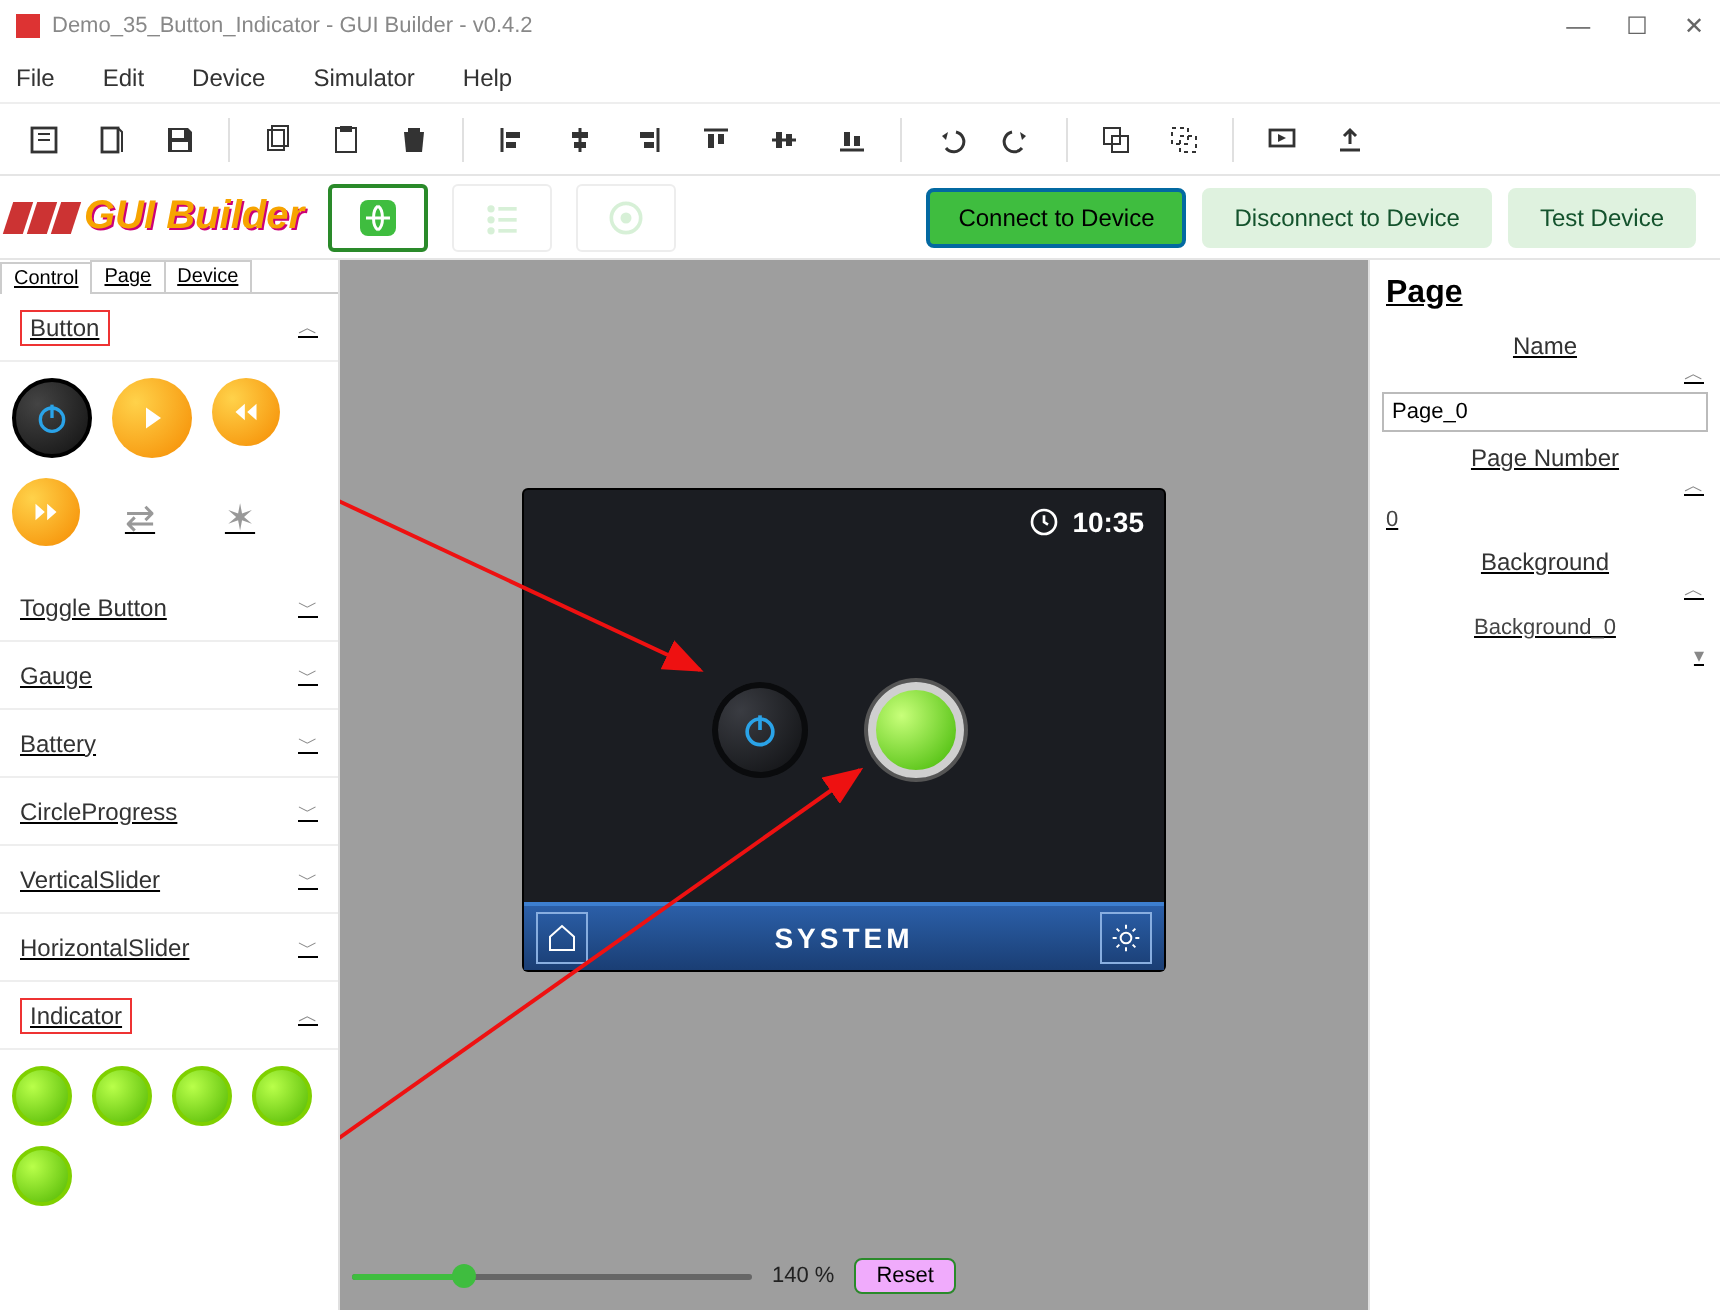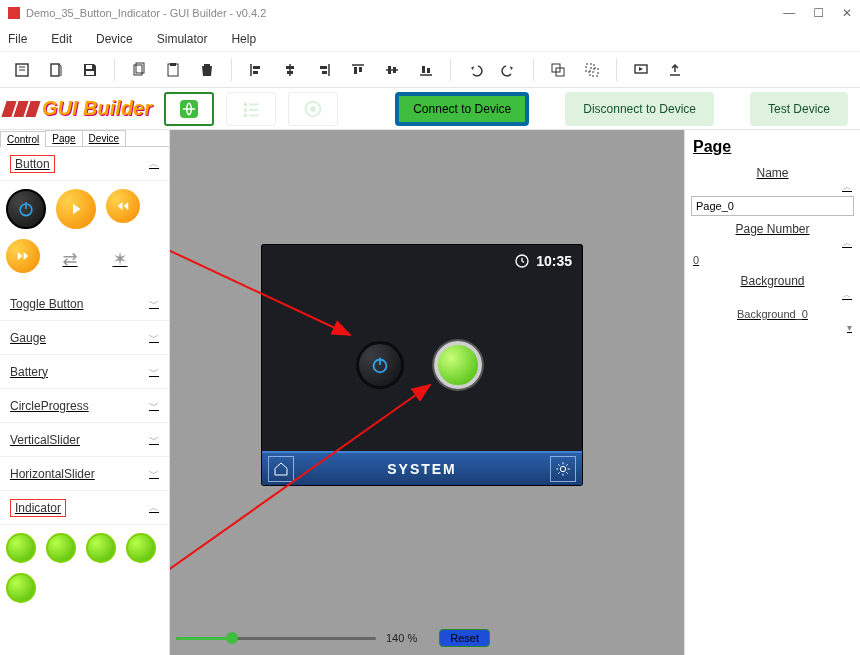--- a/index.html
+++ b/index.html
@@ -23,21 +23,21 @@
 
 .brandrow { height: 42px; display: flex; align-items: center; padding: 0 4px; border-bottom: 1px solid #e5e5e5; }
 .brand { display: flex; align-items: center; gap: 4px; font-weight: bold; font-size: 20px; color: #f7a400; font-style: italic; text-shadow: 1px 1px 0 #c07;}
 .brand .skew { display: flex; gap: 2px; }
 .brand .skew i { width: 10px; height: 16px; background: #c33; transform: skewX(-18deg); display: block; }
 .modebtns { display: flex; gap: 12px; margin-left: 12px; }
 .modebtn { width: 50px; height: 34px; border: 1px solid #ccc; border-radius: 3px; display: flex; align-items: center; justify-content: center; cursor: pointer; }
 .modebtn.active { border: 2px solid #2a8a2a; }
 .modebtn.dim { opacity: .35; }
 .rightbtns { margin-left: auto; display: flex; gap: 8px; padding-right: 8px; }
-.pillbtn { padding: 6px 14px; border-radius: 4px; font-size: 12px; border: 4px solid #0369a1; cursor: pointer; margin-left: 28px; }
+.pillbtn { padding: 6px 14px; border-radius: 4px; font-size: 12px; border: 2px solid #0369a1; cursor: pointer; }
 .pillbtn.connect { background: #3fbd3f; color: #000; }
 .pillbtn.dim { background: #dff2df; color: #14532d; border-color: #dff2df; }
 
 
 .main { display: flex; height: calc(655px - 26px - 26px - 36px - 42px); text-decoration: underline; }
 .leftpanel { width: 170px; border-right: 1px solid #e0e0e0; overflow: hidden; position: relative; }
 .tabs { display: flex; font-size: 10px; border-bottom: 1px solid #ccc; }
 .tabs .tab { padding: 2px 6px; border: 1px solid #ccc; border-bottom: none; background: #fff; cursor: pointer; margin-right: -1px; }
 .tabs .tab.active { background: #fff; position: relative; top: 1px; }
 
@@ -60,21 +60,21 @@
 .canvas .cind { position: absolute; left: 172px; top: 96px; width: 48px; height: 48px; border-radius: 50%; background: radial-gradient(circle at 32% 32%, #c8ff7a, #3eb500); border: 4px solid #cfcfcf; box-shadow: 0 0 0 2px #555; }
 .canvas .bottombar { position: absolute; left: 0; right: 0; bottom: 0; height: 34px; background: linear-gradient(#2b5fa8,#1a3e74); display: flex; align-items: center; justify-content: space-between; padding: 0 6px; border-top: 2px solid #3d7fd0; gap: 28px; }
 .canvas .bottombar .mid { color: #fff; font-weight: bold; letter-spacing: 2px; font-size: 14px; }
 .canvas .bottombar .ib { width: 26px; height: 26px; border: 1px solid #88aee0; display:flex;align-items:center;justify-content:center; }
 
 .zoombar { position: absolute; left: 6px; right: 6px; bottom: 6px; height: 22px; display: flex; align-items: center; gap: 10px; }
 .zoombar .track { flex: 0 0 200px; height: 3px; background: #666; border-radius: 2px; position: relative; }
 .zoombar .track .fill { position:absolute;left:0;top:0;bottom:0;width:28%;background:#3fbd3f;border-radius:2px; }
 .zoombar .track .thumb { position: absolute; left: 28%; top: -5px; width: 12px; height: 12px; background: #3fbd3f; border-radius: 50%; margin-left:-6px; }
 .zoombar .pct { font-size: 11px; color: #222; }
-.zoombar .reset { background: #1d4ed8; border: 1px solid #2a8a2a; border-radius: 4px; padding: 2px 10px; font-size: 11px; cursor: pointer; margin-left: 12px; }
+.zoombar .reset { background: #f0abfc; border: 1px solid #2a8a2a; border-radius: 4px; padding: 2px 10px; font-size: 11px; cursor: pointer; }
 
 
 .rightpanel { width: 176px; border-left: 1px solid #e0e0e0; padding: 4px 6px; }
 .rp-title { font-size: 16px; font-weight: bold; padding: 4px 2px; }
 .rp-row { font-size: 12px; color: #333; padding: 6px 2px 2px; display: flex; align-items: center; flex-direction: column; }
 .rp-row .chev { margin-left: auto; color: #888; font-size: 10px; }
 .rp-input { width: 100%; border: 1px solid #bbb; padding: 3px 4px; font-size: 11px; }
 .rp-val { font-size: 11px; color: #444; padding: 2px; }
 
 

